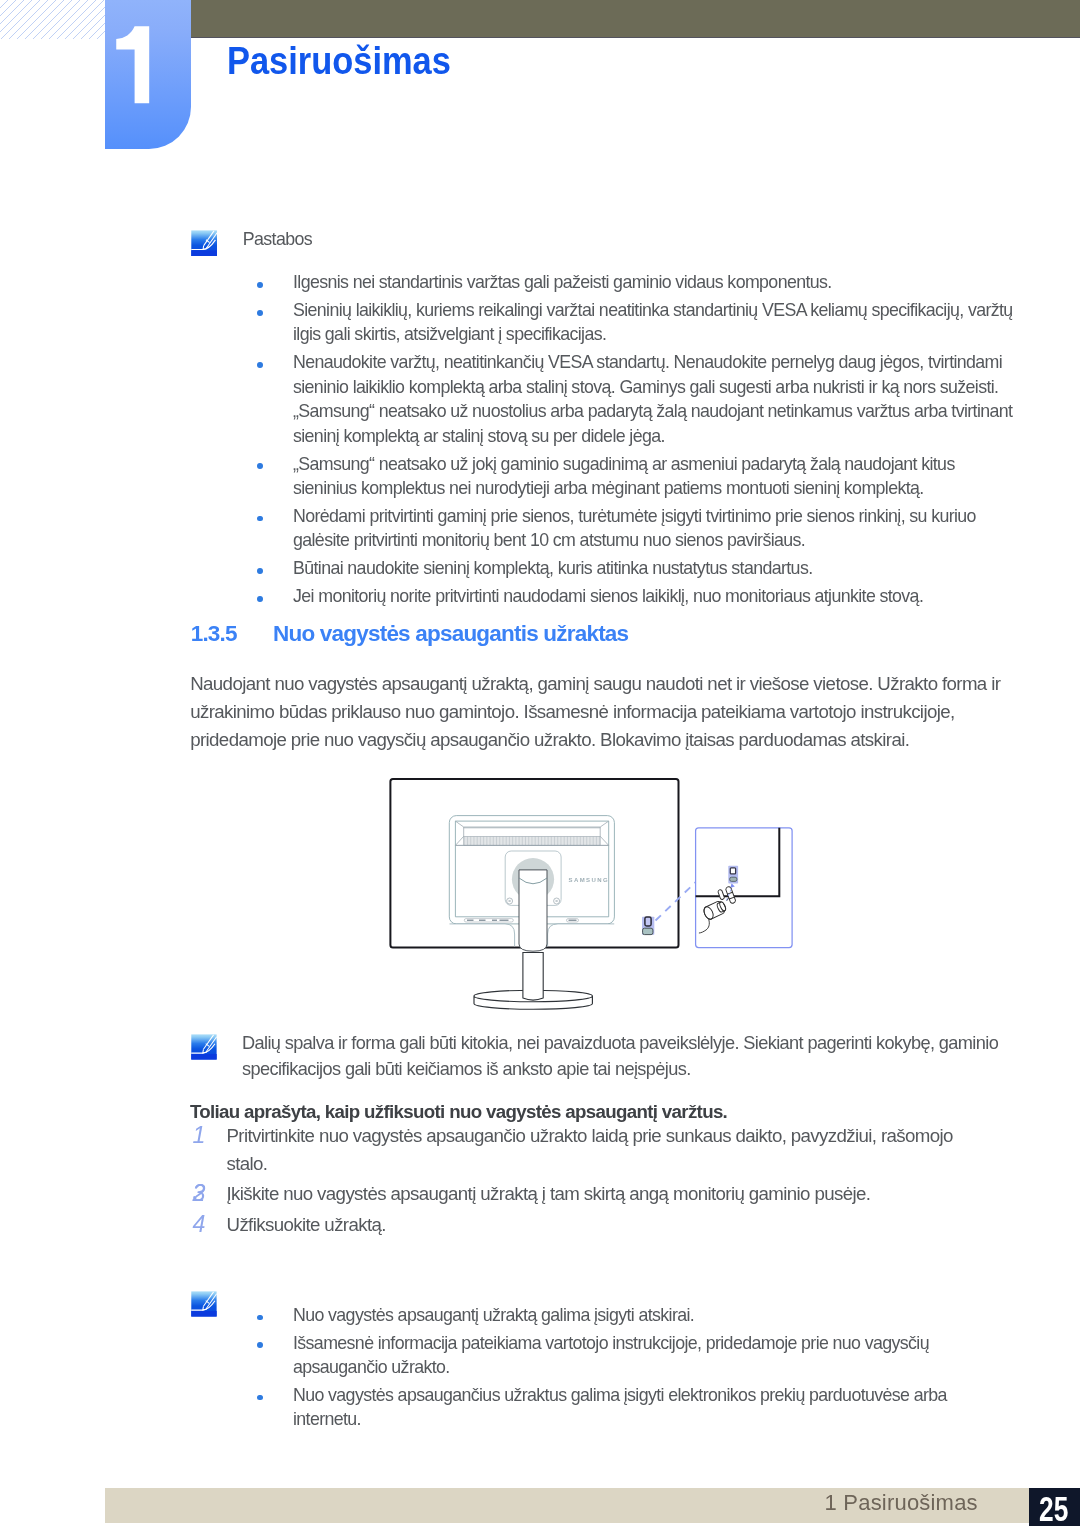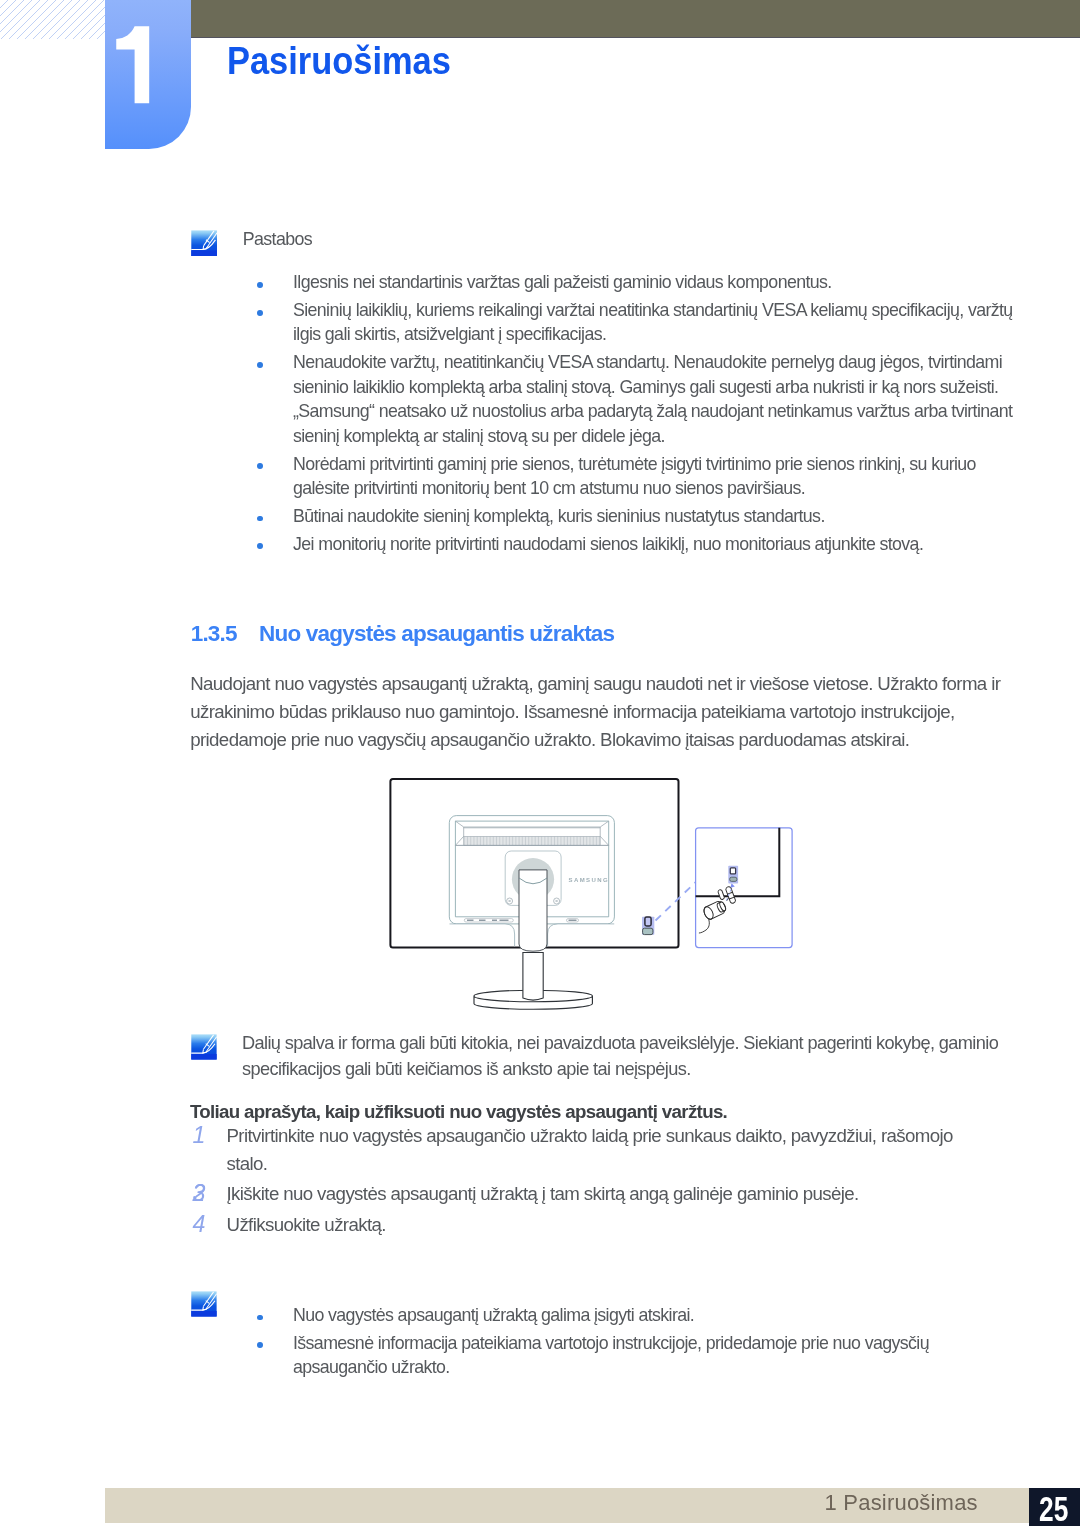--- a/index.html
+++ b/index.html
@@ -86,27 +86,28 @@
           <path d="M55.2 5.8 L32.4 38.6"></path>
 <path d="M31.6 20.6 L39.4 26.6"></path>
 <path d="M26.8 33.0 L25.4 41.0 L34.0 39.0 L32.4 38.6"></path>
         </g>
       </svg></div>
   <div class="notelabel" style="left:242.8px;top:226.7px">Pastabos</div>
   <ul class="bl" id="notes-top" style="left:243.5px;top:256.2px;width:760.5px">
       <li>Ilgesnis nei standartinis varžtas gali pažeisti gaminio vidaus komponentus.</li>
       <li>Sieninių laikiklių, kuriems reikalingi varžtai neatitinka standartinių VESA keliamų specifikacijų, varžtų ilgis gali skirtis, atsižvelgiant į specifikacijas.</li>
       <li>Nenaudokite varžtų, neatitinkančių VESA standartų. Nenaudokite pernelyg daug jėgos, tvirtindami sieninio laikiklio komplektą arba stalinį stovą. Gaminys gali sugesti arba nukristi ir ką nors sužeisti. „Samsung“ neatsako už nuostolius arba padarytą žalą naudojant netinkamus varžtus arba tvirtinant sieninį komplektą ar stalinį stovą su per didele jėga.</li>
+      <li>„Samsung“ neatsako už jokį gaminio sugadinimą ar asmeniui padarytą žalą naudojant kitus sieninius komplektus nei nurodytieji arba mėginant patiems montuoti sieninį komplektą.</li>
       <li>Norėdami pritvirtinti gaminį prie sienos, turėtumėte įsigyti tvirtinimo prie sienos rinkinį, su kuriuo galėsite pritvirtinti monitorių bent 10 cm atstumu nuo sienos paviršiaus.</li>
-      <li>Būtinai naudokite sieninį komplektą, kuris sieninius nustatytus standartus.</li>
+      <li>Būtinai naudokite sieninį komplektą, kuris atitinka nustatytus standartus.</li>
       <li>Jei monitorių norite pritvirtinti naudodami sienos laikiklį, nuo monitoriaus atjunkite stovą.</li>
     </ul>
 
   <div class="secnum" style="left:190.7px;top:622.2px">1.3.5</div>
-  <div class="sech" style="left:259px;top:622.2px">Nuo vagystės apsaugantis užraktas</div>
+  <div class="sech" style="left:273px;top:622.2px">Nuo vagystės apsaugantis užraktas</div>
   <div class="para big" style="left:190.2px;top:670.4px;width:820px">Naudojant nuo vagystės apsaugantį užraktą, gaminį saugu naudoti net ir viešose vietose. Užrakto forma ir užrakinimo būdas priklauso nuo gamintojo. Išsamesnė informacija pateikiama vartotojo instrukcijoje, pridedamoje prie nuo vagysčių apsaugančio užrakto. Blokavimo įtaisas parduodamas atskirai.</div>
 
   <div class="figure" style="position:absolute;left:370px;top:770px;width:440px;height:265px"><svg class="figsvg" width="440" height="265" viewBox="0 0 440 265">
 <defs>
           <clipPath id="ventclip">
             <rect x="93.7" y="66.3" width="136.5" height="9.2"></rect>
           </clipPath>
         </defs>
 <rect x="20.4" y="8.9" width="288.1" height="168.5" rx="2.5" fill="#ffffff" stroke="#17171d" stroke-width="2.0"></rect>
 <g>
@@ -305,21 +306,21 @@
 <path d="M31.6 20.6 L39.4 26.6"></path>
 <path d="M26.8 33.0 L25.4 41.0 L34.0 39.0 L32.4 38.6"></path>
         </g>
       </svg></div>
   <div class="para mid" style="left:242px;top:1029.6px;width:800px">Dalių spalva ir forma gali būti kitokia, nei pavaizduota paveikslėlyje. Siekiant pagerinti kokybę, gaminio specifikacijos gali būti keičiamos iš anksto apie tai neįspėjus.</div>
 
   <div class="proche" style="left:189.9px;top:1099.6px">Toliau aprašyta, kaip užfiksuoti nuo vagystės apsaugantį varžtus.</div>
   <ol class="steps" id="steps" style="left:189px;top:1122.4px;width:800px">
       <li><span class="n">1</span><span>Pritvirtinkite nuo vagystės apsaugančio užrakto laidą prie sunkaus daikto, pavyzdžiui, rašomojo stalo.</span></li>
       <li><span class="n">2</span></li>
-      <li><span class="n">3</span><span>Įkiškite nuo vagystės apsaugantį užraktą į tam skirtą angą galinėje gaminio pusėje.</span></li>
+      <li><span class="n">3</span><span>Įkiškite nuo vagystės apsaugantį užraktą į tam skirtą angą monitorių gaminio pusėje.</span></li>
       <li><span class="n">4</span><span>Užfiksuokite užraktą.</span></li>
     </ol>
 
   <div class="noteicon" style="left:191.2px;top:1291px;width:26px;height:26px"><svg width="26" height="26" viewBox="0 0 56 56">
 <defs>
           <linearGradient id="ng3" x1="0" y1="0" x2="0" y2="1">
 <stop offset="0" stop-color="#ADDEF8"></stop>
             <stop offset="0.10" stop-color="#8DCCF5"></stop>
 <stop offset="0.36" stop-color="#2A7CEB"></stop>
             <stop offset="0.58" stop-color="#0B55E0"></stop>
@@ -334,20 +335,21 @@
 <g fill="none" stroke="#ffffff" stroke-width="2.2" stroke-linejoin="miter">
 <path d="M48.6 1.8 L26.8 33.0"></path>
           <path d="M55.2 5.8 L32.4 38.6"></path>
 <path d="M31.6 20.6 L39.4 26.6"></path>
 <path d="M26.8 33.0 L25.4 41.0 L34.0 39.0 L32.4 38.6"></path>
         </g>
       </svg></div>
   <ul class="bl" id="notes-bottom" style="left:243.5px;top:1288.8px;width:760.5px">
       <li>Nuo vagystės apsaugantį užraktą galima įsigyti atskirai.</li>
       <li>Išsamesnė informacija pateikiama vartotojo instrukcijoje, pridedamoje prie nuo vagysčių apsaugančio užrakto.</li>
+      <li>Nuo vagystės apsaugančius užraktus galima įsigyti elektronikos prekių parduotuvėse arba internetu.</li>
     </ul>
 
   <div class="footbar"></div>
   <div class="footlabel">1 Pasiruošimas</div>
   <div class="footbadge">
     <span>25</span>
   </div>
 
 </div>
 

